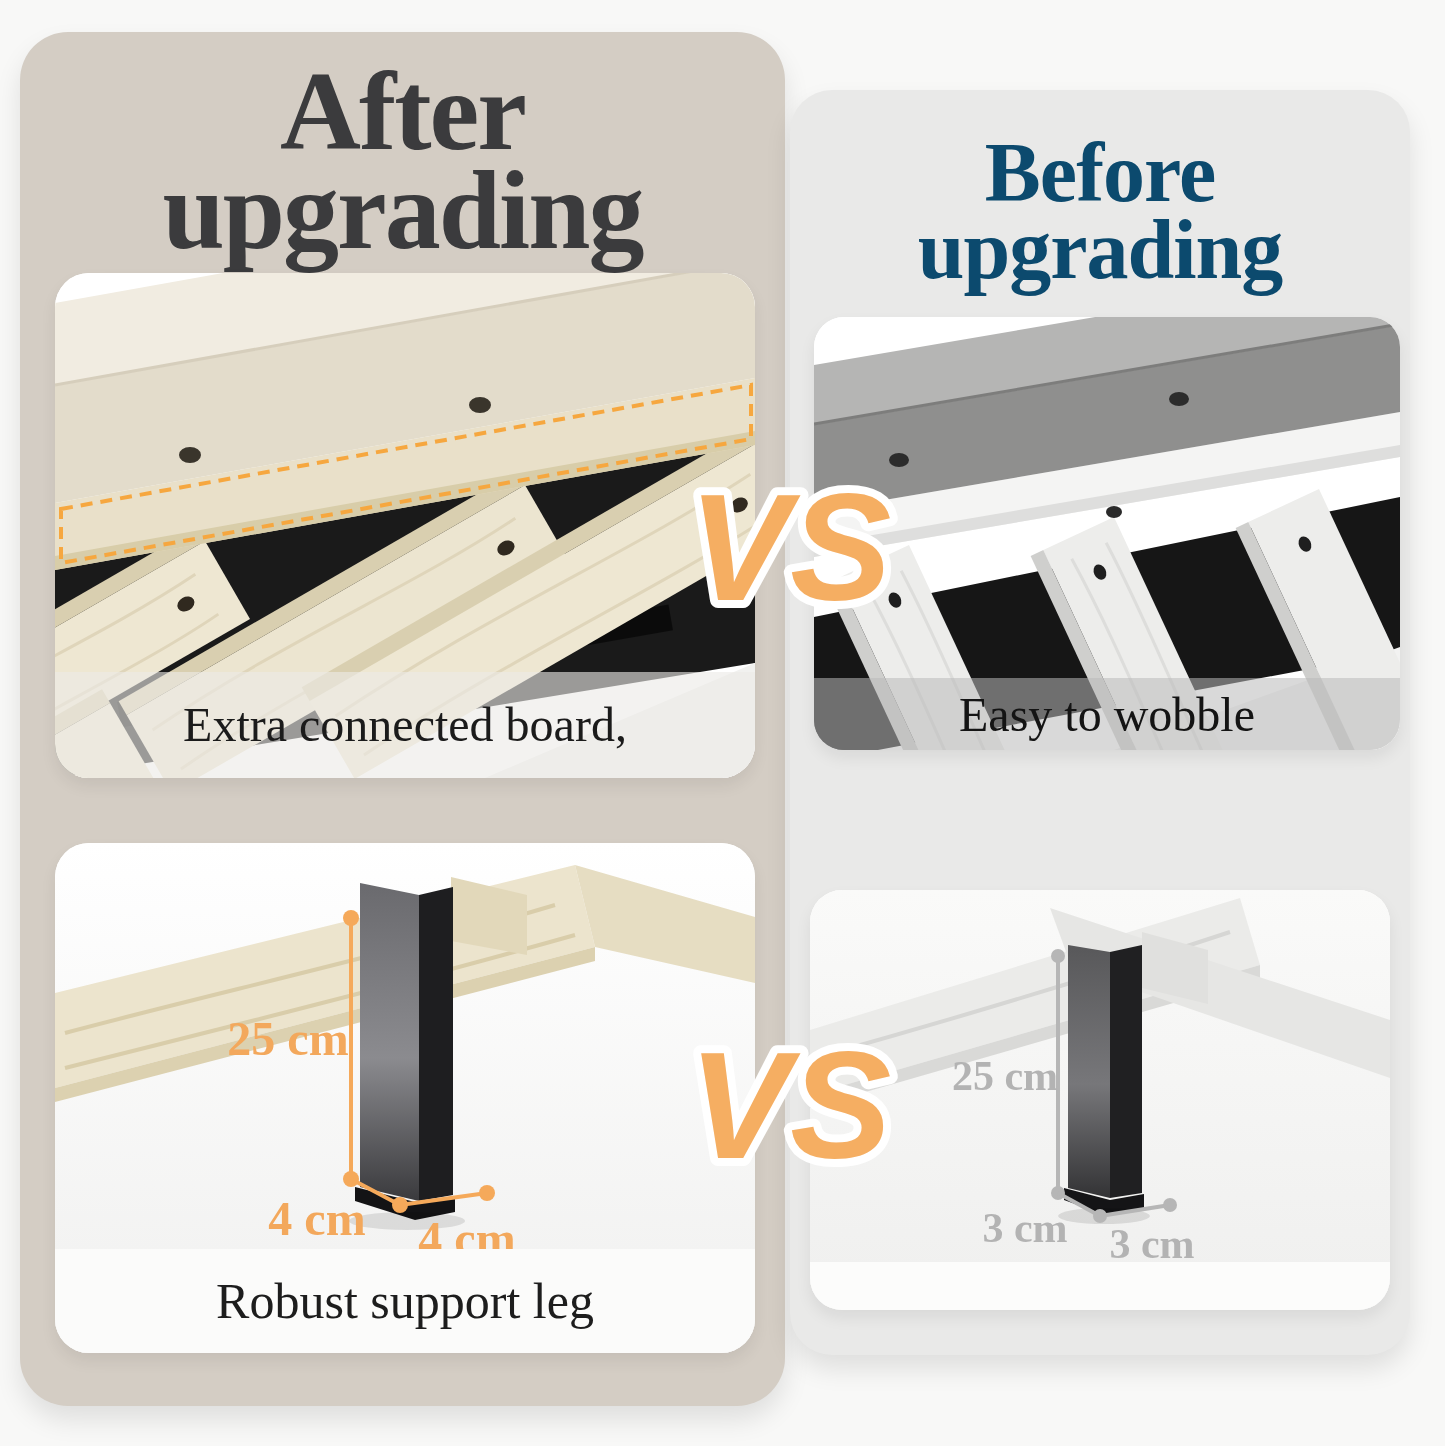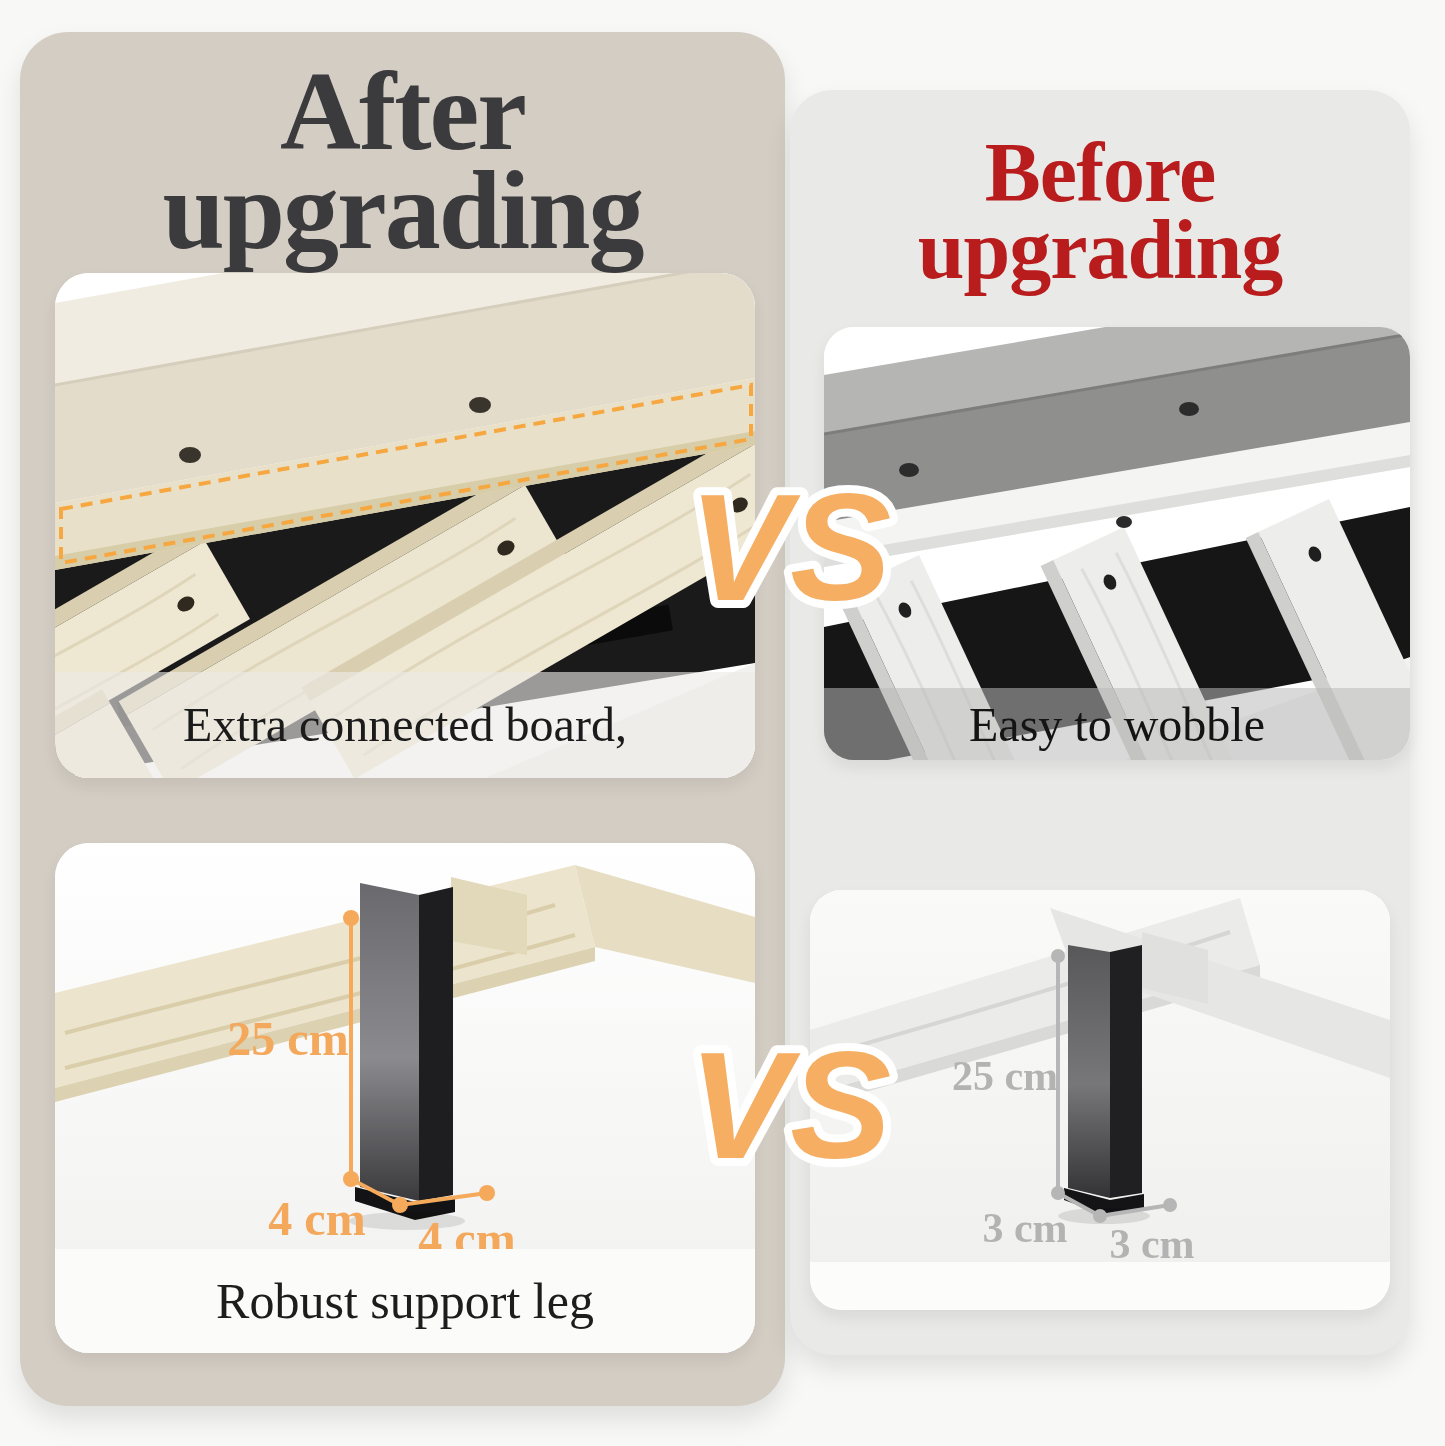--- a/index.html
+++ b/index.html
@@ -5,21 +5,21 @@
   html,body{margin:0;padding:0;background:#f8f8f7;}
   .stage{position:relative;width:1445px;height:1446px;overflow:hidden;
          font-family:"Liberation Serif", serif;}
   .panel{position:absolute;box-shadow:0 14px 26px rgba(0,0,0,.10);}
   .panel-after{left:20px;top:32px;width:765px;height:1374px;border-radius:48px;background:#d4cdc4;}
   .panel-before{left:790px;top:90px;width:620px;height:1265px;border-radius:42px;background:#e9e9e8;}
 
   .title{margin:0;text-align:center;font-weight:bold;}
   .title .tl{display:block;}
   .title-after{margin-top:30px;font-size:112px;line-height:.88;color:#3b3b3d;letter-spacing:-2px;}
-  .title-before{margin-top:44px;font-size:84px;line-height:.92;color:#b91c1c;letter-spacing:-1px;text-align:center;}
+  .title-before{margin-top:44px;font-size:84px;line-height:.92;color:#0c4a6e;letter-spacing:-1px;text-align:center;}
 
   .photo{position:absolute;overflow:hidden;background:#fff;box-shadow:0 8px 16px rgba(0,0,0,.07);}
   .photo svg{display:block;}
   .photo-after-top{left:35px;top:241px;width:700px;height:505px;border-radius:34px;}
   .photo-after-bottom{left:35px;top:811px;width:700px;height:510px;border-radius:34px;}
   .photo-before-top{left:22px;top:225px;width:586px;height:433px;border-radius:30px;}
   .photo-before-bottom{left:20px;top:800px;width:580px;height:420px;border-radius:32px;}
 
   .caption-band{position:absolute;left:0;right:0;bottom:0;display:flex;flex-direction:column;
                 justify-content:center;align-items:center;text-align:center;margin:0;}
@@ -146,21 +146,21 @@
       </figcaption>
     </figure>
   </section>
 
   <section class="panel panel-before">
     <h1 class="title title-before">
       <span class="tl">Before</span>
       <span class="tl">upgrading</span>
     </h1>
 
-    <figure class="photo photo-before-top" style="margin:12px;">
+    <figure class="photo photo-before-top" style="margin:2px;">
       <svg width="586" height="433" viewBox="0 0 586 433">
         <rect x="0" y="0" width="586" height="433" fill="#ffffff"></rect>
         <polygon points="0,300 586,180 586,335 0,445" fill="#161616"></polygon>
         <polygon points="300,433 586,330 586,433" fill="#f2f2f1"></polygon>
 
         <g transform="translate(95,228) rotate(65)">
           <rect x="0" y="0" width="420" height="78" fill="#ededeb"></rect>
           <rect x="0" y="78" width="420" height="14" fill="#cfcfcd"></rect>
           <path d="M20,18 C140,12 280,26 400,16 M20,56 C150,48 270,62 405,52" stroke="#dddddb" stroke-width="3" fill="none"></path>
           <ellipse cx="44" cy="36" rx="8" ry="6" fill="#1f1f1f"></ellipse>

